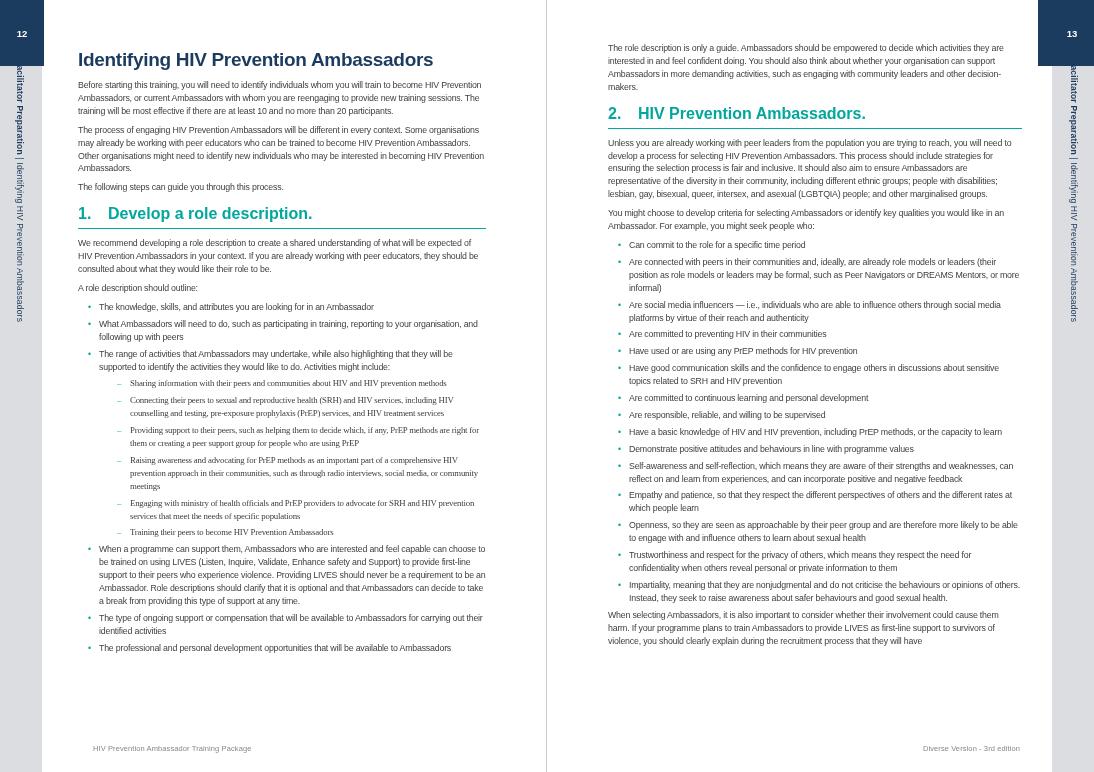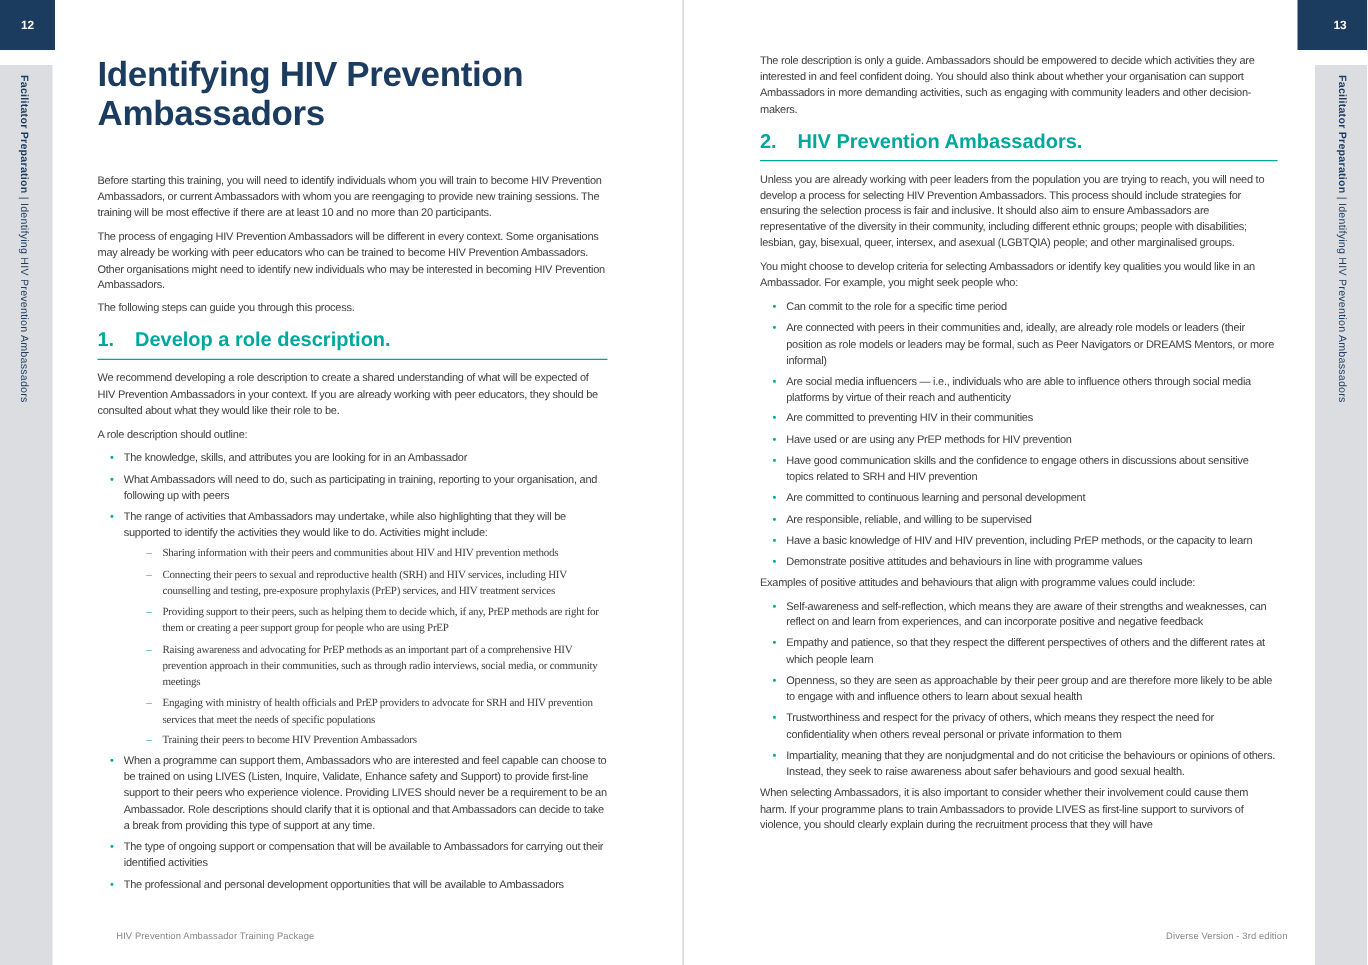--- a/index.html
+++ b/index.html
@@ -4,41 +4,41 @@
 <style>
   html,body { margin:0; padding:0; background:#ffffff; }
   .spread {
     position:relative; width:1094px; height:772px; background:#ffffff;
     font-family:"Liberation Sans", sans-serif; overflow:hidden;
   }
   
   .strip { position:absolute; top:52px; bottom:0; width:42px; background:#dcdde0; }
   .strip.l { left:0; } .strip.r { right:0; }
   .pnbox {
-    position:absolute; top:0; width:44px; height:40px; background:#1b3b5f;
+    position:absolute; top:0; width:44px; height:66px; background:#1b3b5f;
     color:#ffffff; font-weight:bold; font-size:9.5px;
     display:flex; align-items:center; justify-content:center;
   }
   .pnbox.l { left:0; } .pnbox.r { right:0;padding-left:12px; }
   .vtext {
     position:absolute; top:60px; writing-mode:vertical-rl;
     font-size:8.5px; color:#1b3b5f; letter-spacing:0.2px; white-space:nowrap;
   }
   .vtext.l { left:15px; } .vtext.r { right:15px; }
   .vtext .b { font-weight:bold; }
   .seam { position:absolute; left:546px; top:0; bottom:0; width:1px; background:#cccdd0; }
 
   
   .col { position:absolute; top:44px; }
   .col.left  { left:78px;  width:408px; }
   .col.right { left:608px; width:414px; top:42px; }
 
   .doc-title {
-    margin:0 0 32px 0; color:#1b3b5f; font-weight:bold;
-    font-size:28px; line-height:31px; letter-spacing:-0.3px;
+    margin:0 0 4px 0; color:#1b3b5f; font-weight:bold;
+    font-size:19px; line-height:31px; letter-spacing:-0.3px;
   }
   p.body, .lead {
     margin:0 0 6px 0; font-size:8.8px; line-height:12.9px;
     letter-spacing:-0.2px; color:#404041;
   }
   .section-h {
     display:flex; margin-top:10px; color:#00a79d; font-weight:bold;
     font-size:16px; line-height:20px;
   }
   .section-h .num { flex:0 0 30px; }
@@ -48,21 +48,21 @@
     position:relative; font-size:8.8px; line-height:12.9px;
     letter-spacing:-0.2px; color:#404041; margin-bottom:4px;
   }
   .bullet { padding-left:21px; }
   .bullet::before { content:"•"; position:absolute; left:10px; color:#00a79d; }
   .sub { padding-left:52px;font-family:Liberation Serif, serif; }
   .sub::before { content:"–"; position:absolute; left:39px; color:#00a79d; }
 
   .footer { position:absolute; bottom:19px; font-size:7.5px; color:#87888a; letter-spacing:0.1px; }
   .footer.l { left:78px;padding-left:15px; }
-  .footer.r { right:64px; }
+  .footer.r { right:74px; }
 </style>
 </head>
 <body>
 
 <div class="spread">
 
   <div class="strip l"></div>
   <div class="pnbox l">12</div>
   <div class="vtext l"><span class="b">Facilitator Preparation </span><span>| Identifying HIV Prevention Ambassadors</span></div>
 
@@ -123,21 +123,20 @@
     <div class="bullet">Are connected with peers in their communities and, ideally, are already role models or leaders (their position as role models or leaders may be formal, such as Peer Navigators or DREAMS Mentors, or more informal)</div>
     <div class="bullet">Are social media influencers — i.e., individuals who are able to influence others through social media platforms by virtue of their reach and authenticity</div>
     <div class="bullet">Are committed to preventing HIV in their communities</div>
     <div class="bullet">Have used or are using any PrEP methods for HIV prevention</div>
     <div class="bullet">Have good communication skills and the confidence to engage others in discussions about sensitive topics related to SRH and HIV prevention</div>
     <div class="bullet">Are committed to continuous learning and personal development</div>
     <div class="bullet">Are responsible, reliable, and willing to be supervised</div>
     <div class="bullet">Have a basic knowledge of HIV and HIV prevention, including PrEP methods, or the capacity to learn</div>
     <div class="bullet">Demonstrate positive attitudes and behaviours in line with programme values</div>
 
-    <p class="body">Examples of positive attitudes and behaviours that align with programme values could include:</p>
 
     <div class="bullet">Self-awareness and self-reflection, which means they are aware of their strengths and weaknesses, can reflect on and learn from experiences, and can incorporate positive and negative feedback</div>
     <div class="bullet">Empathy and patience, so that they respect the different perspectives of others and the different rates at which people learn</div>
     <div class="bullet">Openness, so they are seen as approachable by their peer group and are therefore more likely to be able to engage with and influence others to learn about sexual health</div>
     <div class="bullet">Trustworthiness and respect for the privacy of others, which means they respect the need for confidentiality when others reveal personal or private information to them</div>
     <div class="bullet">Impartiality, meaning that they are nonjudgmental and do not criticise the behaviours or opinions of others. Instead, they seek to raise awareness about safer behaviours and good sexual health.</div>
 
     <p class="body">When selecting Ambassadors, it is also important to consider whether their involvement could cause them harm. If your programme plans to train Ambassadors to provide LIVES as first-line support to survivors of violence, you should clearly explain during the recruitment process that they will have</p>
   </div>
   <div class="footer r">Diverse Version - 3rd edition</div>

